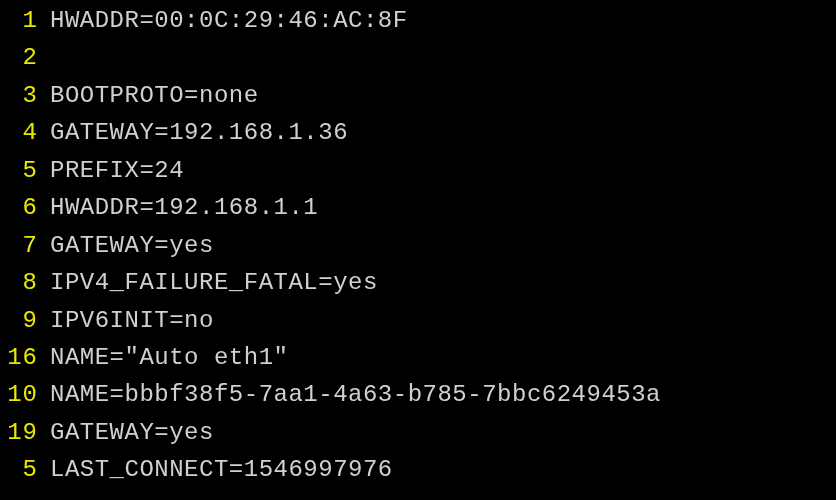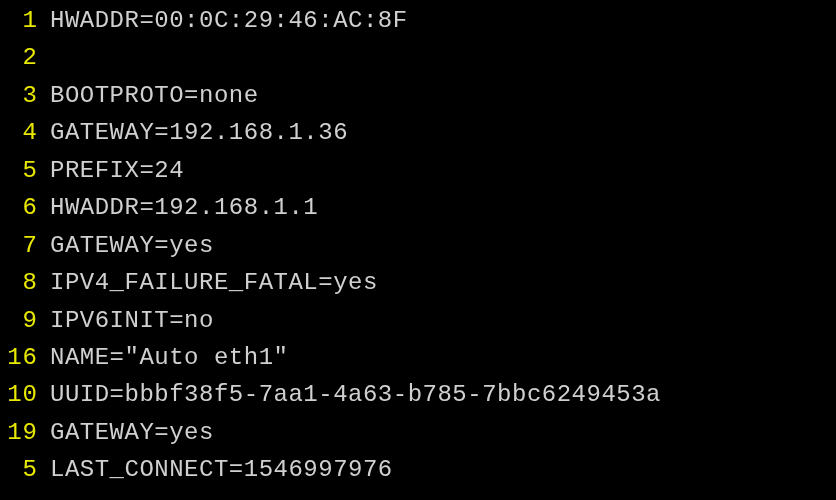--- a/index.html
+++ b/index.html
@@ -78,21 +78,21 @@
   <div class="line">
     <span class="line-number">9</span>
     <span class="line-content">IPV6INIT=no</span>
   </div>
   <div class="line">
     <span class="line-number">16</span>
     <span class="line-content">NAME="Auto eth1"</span>
   </div>
   <div class="line">
     <span class="line-number">10</span>
-    <span class="line-content">UUID=bbbf38f5-7aa1-4a63-b785-7bbc6249453a</span>
+    <span class="line-content">NAME=bbbf38f5-7aa1-4a63-b785-7bbc6249453a</span>
   </div>
   <div class="line">
     <span class="line-number">19</span>
     <span class="line-content">GATEWAY=yes</span>
   </div>
   <div class="line">
     <span class="line-number">5</span>
     <span class="line-content">LAST_CONNECT=1546997976</span>
   </div>
 </div>

